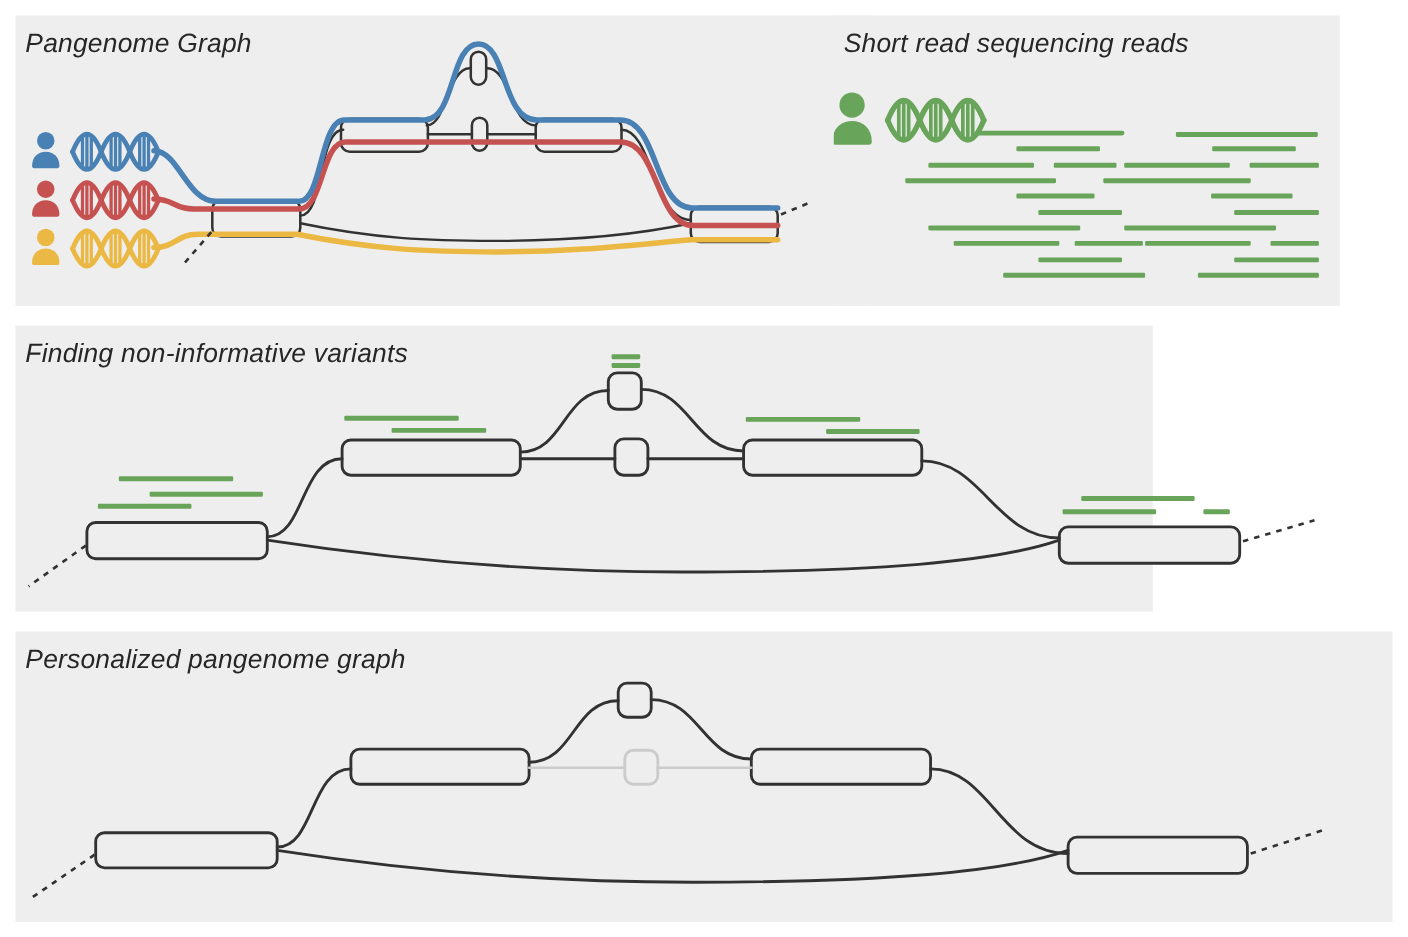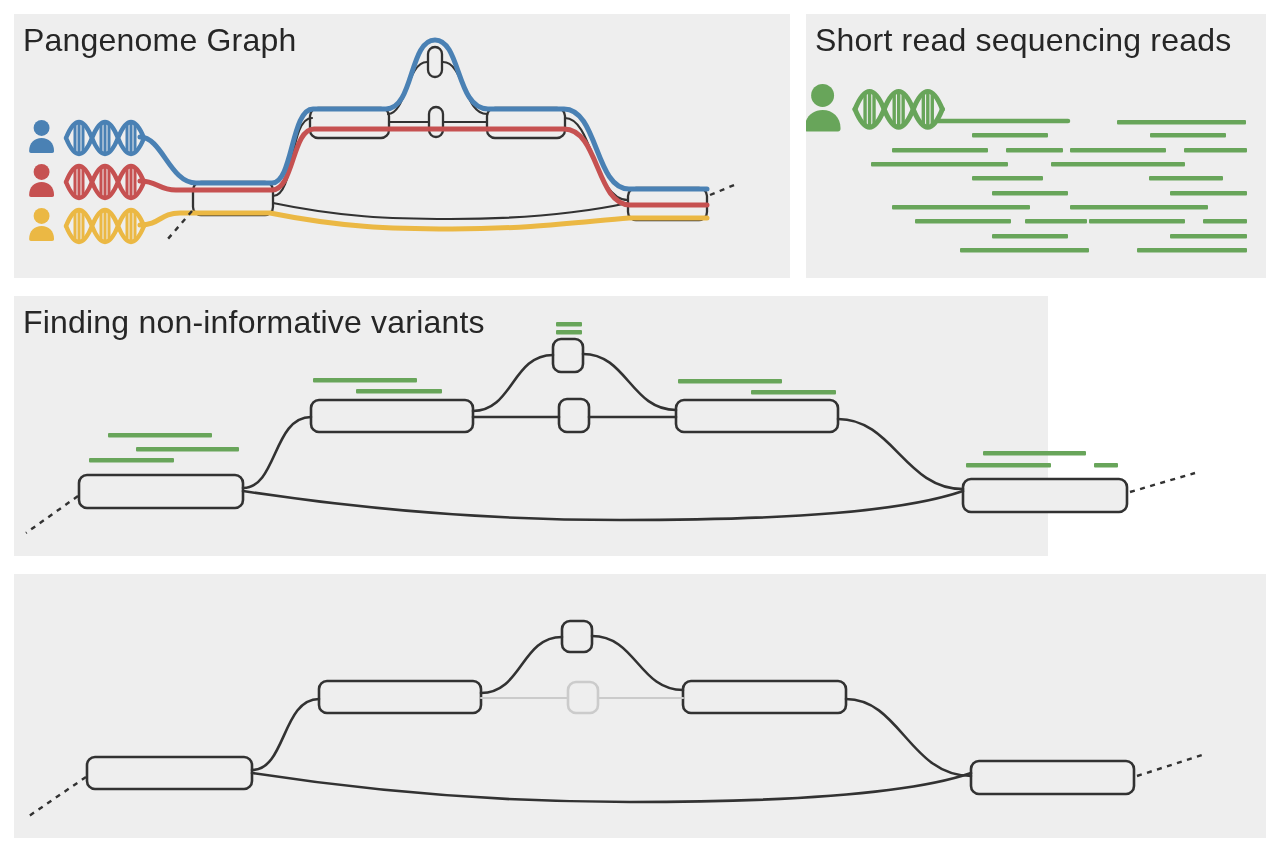--- a/index.html
+++ b/index.html
@@ -1,20 +1,20 @@
 <!DOCTYPE html>
 <html><head>
 <meta charset="utf-8">
 <style>
   html,body{margin:0;padding:0;background:#ffffff;}
   .canvas{position:relative;width:1280px;height:852px;background:#ffffff;overflow:hidden;
           font-family:"Liberation Sans",sans-serif;}
   .panel{position:absolute;background:#eeeeee;}
-  .panel h2{position:absolute;left:9px;top:14px;margin:0;font-size:32px;font-weight:400;
-            line-height:24px;color:#262626;letter-spacing:0.2px;white-space:nowrap;}
+  .panel h2{position:absolute;left:9px;top:14px;margin:0;font-size:24px;font-weight:400;
+            line-height:24px;color:#262626;letter-spacing:0.2px;white-space:nowrap;font-style:italic;}
   .panel svg{position:absolute;left:0;top:0;display:block;}
 </style>
 </head>
 <body>
 
 <main class="canvas">
 
   <section class="panel" style="left: 14px; top: 14px; width: 776px; height: 264px;">
     <h2>Pangenome Graph</h2>
     <svg viewBox="14 14 776 264" width="776" height="264">
@@ -65,21 +65,21 @@
           <path d="M0,19 Q13,51 26,19 Q39,-13 52,19 Q65,51 78,19" stroke-width="4.4" fill="none" stroke="#ebb844" stroke-linecap="round"></path>
           <path d="M9,6 L9,32 M13,4.5 L13,33.5 M17,6 L17,32" stroke="#ebb844" stroke-width="3" stroke-linecap="round" fill="none"></path>
           <path d="M35,6 L35,32 M39,4.5 L39,33.5 M43,6 L43,32" stroke="#ebb844" stroke-width="3" stroke-linecap="round" fill="none"></path>
           <path d="M61,6 L61,32 M65,4.5 L65,33.5 M69,6 L69,32" stroke="#ebb844" stroke-width="3" stroke-linecap="round" fill="none"></path>
         </g>
         <path d="M192,211 L167,240" fill="none" stroke="#323232" stroke-width="2.4" stroke-linecap="butt" stroke-linejoin="round" stroke-dasharray="5 5.5"></path>
         <path d="M710,195 L739,183" fill="none" stroke="#323232" stroke-width="2.4" stroke-linecap="butt" stroke-linejoin="round" stroke-dasharray="5 5.5"></path>
       </svg>
   </section>
 
-  <section class="panel" style="left: 806px; top: 14px; width: 460px; height: 264px;">
+  <section class="panel" style="left: 758px; top: 14px; width: 460px; height: 264px;">
     <h2>Short read sequencing reads</h2>
     <svg viewBox="806 14 460 264" width="460" height="264">
         <path d="M938,121 L1068,121" fill="none" stroke="#68a55a" stroke-width="4.5" stroke-linecap="round" stroke-linejoin="round"></path>
         <rect x="1117" y="120" width="129" height="4.5" rx="1" fill="#68a55a"></rect>
         <rect x="972" y="133" width="76" height="4.5" rx="1" fill="#68a55a"></rect>
         <rect x="1150" y="133" width="76" height="4.5" rx="1" fill="#68a55a"></rect>
         <rect x="892" y="148" width="96" height="4.5" rx="1" fill="#68a55a"></rect>
         <rect x="1006" y="148" width="57" height="4.5" rx="1" fill="#68a55a"></rect>
         <rect x="1070" y="148" width="96" height="4.5" rx="1" fill="#68a55a"></rect>
         <rect x="1184" y="148" width="63" height="4.5" rx="1" fill="#68a55a"></rect>
@@ -140,20 +140,21 @@
         <rect x="751" y="390" width="85" height="4.5" rx="1" fill="#68a55a"></rect>
         <rect x="983" y="451" width="103" height="4.5" rx="1" fill="#68a55a"></rect>
         <rect x="966" y="463" width="85" height="4.5" rx="1" fill="#68a55a"></rect>
         <rect x="1094" y="463" width="24" height="4.5" rx="1" fill="#68a55a"></rect>
         <path d="M78,496 L26,533" fill="none" stroke="#323232" stroke-width="2.4" stroke-linecap="butt" stroke-linejoin="round" stroke-dasharray="5 5.5"></path>
         <path d="M1130,492 L1195,473" fill="none" stroke="#323232" stroke-width="2.4" stroke-linecap="butt" stroke-linejoin="round" stroke-dasharray="5 5.5"></path>
       </svg>
   </section>
 
   <section class="panel" style="left: 14px; top: 574px; width: 1252px; height: 264px;">
+    <h2>Personalized pangenome graph</h2>
     <svg viewBox="14 574 1252 264" width="1252" height="264">
         <rect x="87" y="757" width="165" height="32" rx="8" fill="#eeeeee" stroke="#323232" stroke-width="2.6"></rect>
         <rect x="319" y="681" width="162" height="32" rx="8" fill="#eeeeee" stroke="#323232" stroke-width="2.6"></rect>
         <rect x="562" y="621" width="30" height="31" rx="8" fill="#eeeeee" stroke="#323232" stroke-width="2.6"></rect>
         <rect x="683" y="681" width="163" height="32" rx="8" fill="#eeeeee" stroke="#323232" stroke-width="2.6"></rect>
         <rect x="971" y="761" width="163" height="33" rx="8" fill="#eeeeee" stroke="#323232" stroke-width="2.6"></rect>
         <rect x="568" y="682" width="30" height="31" rx="8" fill="#eeeeee" stroke="#cbcbcb" stroke-width="2.6"></rect>
         <path d="M481,698 L568,698" fill="none" stroke="#cbcbcb" stroke-width="2.2" stroke-linecap="round" stroke-linejoin="round"></path>
         <path d="M598,698 L683,698" fill="none" stroke="#cbcbcb" stroke-width="2.2" stroke-linecap="round" stroke-linejoin="round"></path>
         <path d="M252,770 C286,770 282,699 319,699" fill="none" stroke="#323232" stroke-width="2.6" stroke-linecap="round" stroke-linejoin="round"></path>

